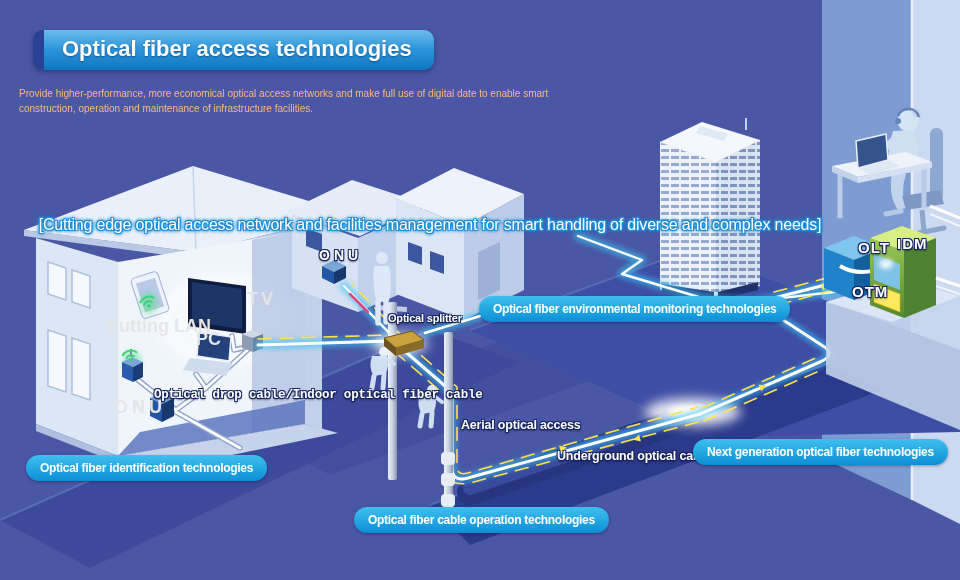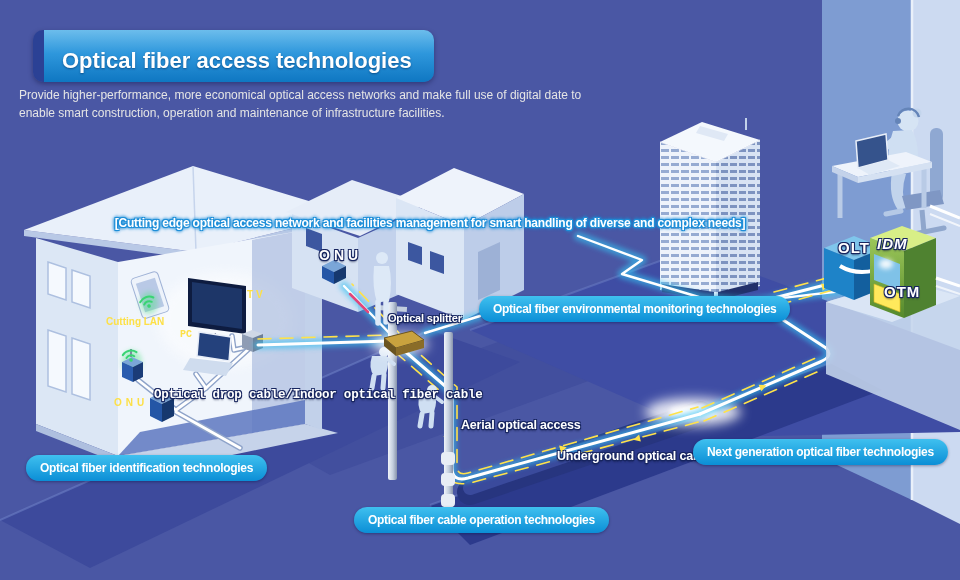--- a/index.html
+++ b/index.html
@@ -2,30 +2,30 @@
 <html><head>
 <meta charset="utf-8">
 <style>
   html,body{margin:0;padding:0;background:#353f7d;}
   .stage{position:relative;width:960px;height:580px;overflow:hidden;background:#4a57a4;
          font-family:"Liberation Sans",sans-serif;}
   .stage svg.scene{position:absolute;left:0;top:0;z-index:1;}
 
   
   .title-banner{position:absolute;left:33px;top:30px;z-index:5;
-    padding:18px 22px 8px 18px;border-radius:10px;border-left:11px solid #2b4195;
+    padding:6px 22px 8px 18px;border-radius:10px;border-left:11px solid #2b4195;
     background:linear-gradient(#6cbdec,#2e97dc 45%,#0f77c2);
     color:#fff;font-size:22px;font-weight:bold;white-space:nowrap;
     text-shadow:0 1px 2px rgba(0,40,90,.55);box-shadow:0 2px 5px rgba(0,0,40,.35);}
   .description{position:absolute;left:19px;top:86px;width:580px;z-index:5;
-    color:#e5e5e5;font-size:12px;line-height:1.5;}
+    color:#fdba74;font-size:10px;line-height:1.5;}
 
   
   .scene-caption{position:absolute;left:0;top:216px;width:860px;z-index:6;
-    text-align:center;color:#fff;font-weight:bold;font-size:12px;letter-spacing:-0.2px;white-space:nowrap;
+    text-align:center;color:#fff;font-weight:normal;font-size:16px;letter-spacing:-0.2px;white-space:nowrap;
     text-shadow:-1px -1px 0 #1d8ed8,1px -1px 0 #1d8ed8,-1px 1px 0 #1d8ed8,1px 1px 0 #1d8ed8,
                  0 -2px 3px #1d8ed8,0 2px 3px #1d8ed8,-2px 0 3px #1d8ed8,2px 0 3px #1d8ed8;}
 
   
   .pill{position:absolute;z-index:7;height:26px;line-height:26px;padding:0 14px;
     border-radius:14px;background:linear-gradient(#3fc0ef,#0b8ed6);
     color:#fff;font-size:12px;font-weight:bold;letter-spacing:-0.3px;white-space:nowrap;
     box-shadow:0 1px 3px rgba(0,0,40,.35);cursor:pointer;}
   #pill-identification{left:26px;top:455px;}
   #pill-environmental{left:479px;top:296px;}
@@ -35,29 +35,29 @@
   
   .olabel{position:absolute;z-index:6;color:#fff;font-weight:bold;font-size:12.5px;
     letter-spacing:-0.2px;white-space:nowrap;
     text-shadow:-1px -1px 0 #17255f,1px -1px 0 #17255f,-1px 1px 0 #17255f,1px 1px 0 #17255f,
                  0 2px 2px rgba(10,20,60,.65);}
   #label-drop{left:154px;top:388px;font-family:Liberation Mono, monospace;}
   #label-aerial{left:461px;top:418px;}
   #label-underground{left:557px;top:449px;}
   #label-splitter{left:388px;top:312px;font-size:11px;}
   #label-onu-street{left:319px;top:247px;font-size:14px;letter-spacing:4px;}
-  .box-label{font-size:15px;letter-spacing:1px;}
+  .box-label{font-size:15px;letter-spacing:1px;margin-left:20px;}
   #label-olt{left:838px;top:239px;}
-  #label-idm{left:877px;top:235px;font-style:italic;}
-  #label-otm{left:884px;top:283px;}
-
-  
-  .dlabel{position:absolute;z-index:6;color:#fde047;font-weight:bold;font-size:10px;white-space:nowrap;}
+  #label-idm{left:877px;top:235px;}
+  #label-otm{left:832px;top:283px;}
+
+  
+  .dlabel{position:absolute;z-index:6;color:#e5e5e5;font-weight:bold;font-size:18px;white-space:nowrap;}
   #label-wlan{left:106px;top:316px;}
-  #label-pc{left:180px;top:329px;font-family:Liberation Mono, monospace;}
+  #label-pc{left:196px;top:329px;}
   #label-tv{left:247px;top:289px;letter-spacing:3px;}
   #label-onu-house{left:114px;top:397px;letter-spacing:4px;}
 </style>
 </head>
 <body>
 
 <div class="stage">
 
 <svg class="scene" width="960" height="580" viewBox="0 0 960 580">
   <defs>

